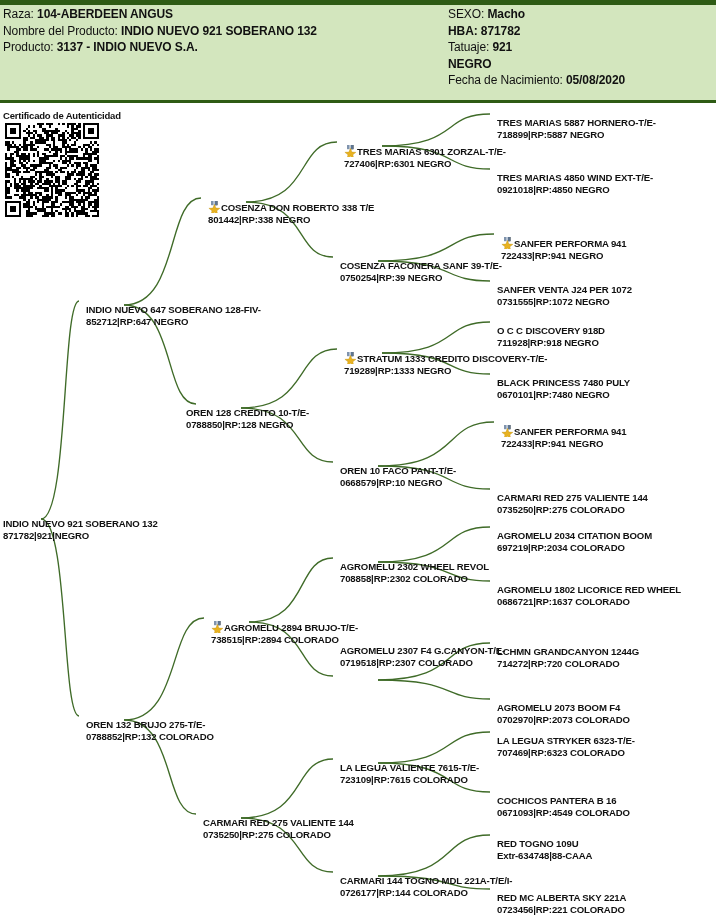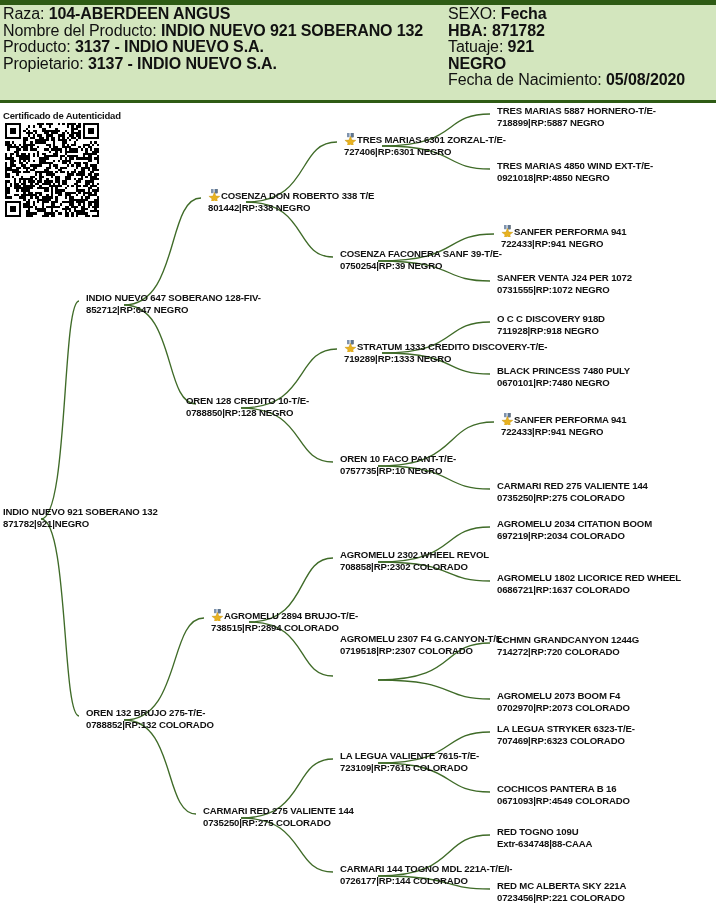--- a/index.html
+++ b/index.html
@@ -24,21 +24,21 @@
     border-top: 5px solid #2e5b14;
     border-bottom: 3px solid #2e5b14;
   }
   #header-panel .hcol {
     position: absolute;
     top: 1px;
   }
   #header-panel .hcol.left  { left: 3px;  width: 440px; }
   #header-panel .hcol.right { left: 448px; width: 265px; }
   .hline {
-    font-size: 16px;
+    font-size: 12px;
     line-height: 16.5px;
     white-space: nowrap;
     letter-spacing: -0.1px;
   }
   .hline .lbl { font-weight: normal; }
   .hline .val { font-weight: bold; }
 
   
   #cert-block {
     position: absolute;
@@ -75,21 +75,21 @@
   .node {
     position: absolute;
     font-size: 9.6px;
     line-height: 12.2px;
     font-weight: bold;
     letter-spacing: -0.15px;
     color: #111111;
     white-space: nowrap;
   }
   .node .ln { display: block; }
-  .node .ln1 { position: relative; }
+  .node .ln1 { position: relative; margin-top: 12px; }
 
   
   .medal {
     display: inline-block;
     width: 13px; height: 12px;
     position: relative;
     vertical-align: -2px;
     margin-right: 0px;
   }
   .medal svg { display: block; }
@@ -104,29 +104,25 @@
       <span class="val">104-ABERDEEN ANGUS</span>
     </div>
     <div class="hline">
       <span class="lbl">Nombre del Producto:</span>
       <span class="val">INDIO NUEVO 921 SOBERANO 132</span>
     </div>
     <div class="hline">
       <span class="lbl">Producto:</span>
       <span class="val">3137 - INDIO NUEVO S.A.</span>
     </div>
-    <div class="hline">
-      <span class="lbl">Propietario:</span>
-      <span class="val">3137 - INDIO NUEVO S.A.</span>
-    </div>
   </div>
   <div class="hcol right">
     <div class="hline">
       <span class="lbl">SEXO:</span>
-      <span class="val">Fecha</span>
+      <span class="val">Macho</span>
     </div>
     <div class="hline">
       <span class="val">HBA:</span>
       <span class="val">871782</span>
     </div>
     <div class="hline">
       <span class="lbl">Tatuaje:</span>
       <span class="val">921</span>
     </div>
     <div class="hline">
@@ -1060,21 +1056,21 @@
             <rect x="3" y="0" width="2.6" height="4.2" fill="#7f93ad"></rect>
             <rect x="6.8" y="0" width="2.6" height="4.2" fill="#5e7severe"></rect>
             <rect x="6.8" y="0" width="2.6" height="4.2" fill="#5e7590"></rect>
             <rect x="5.6" y="0" width="1.3" height="4.2" fill="#b9c6d6"></rect>
             <polygon points="6.4,3.3 7.9,7.1 11.9,7.3 8.8,9.8 9.8,13.6 6.4,11.3 3,13.6 4,9.8 0.9,7.3 4.9,7.1" fill="#e8b221" stroke="#c1900f" stroke-width="0.4"></polygon>
           </svg></span><span>STRATUM 1333 CREDITO DISCOVERY-T/E-</span></span>
       <span class="ln ln2">719289|RP:1333 NEGRO</span>
     </div>
     <div class="node gen-3" style="left: 340px; top: 453px;">
       <span class="ln ln1"><span>OREN 10 FACO PANT-T/E-</span></span>
-      <span class="ln ln2">0757735|RP:10 NEGRO</span>
+      <span class="ln ln2">0668579|RP:10 NEGRO</span>
     </div>
     <div class="node gen-3" style="left: 340px; top: 549px;">
       <span class="ln ln1"><span>AGROMELU 2302 WHEEL REVOL</span></span>
       <span class="ln ln2">708858|RP:2302 COLORADO</span>
     </div>
     <div class="node gen-3" style="left: 340px; top: 633px;">
       <span class="ln ln1"><span>AGROMELU 2307 F4 G.CANYON-T/E-</span></span>
       <span class="ln ln2">0719518|RP:2307 COLORADO</span>
     </div>
     <div class="node gen-3" style="left: 340px; top: 750px;">

